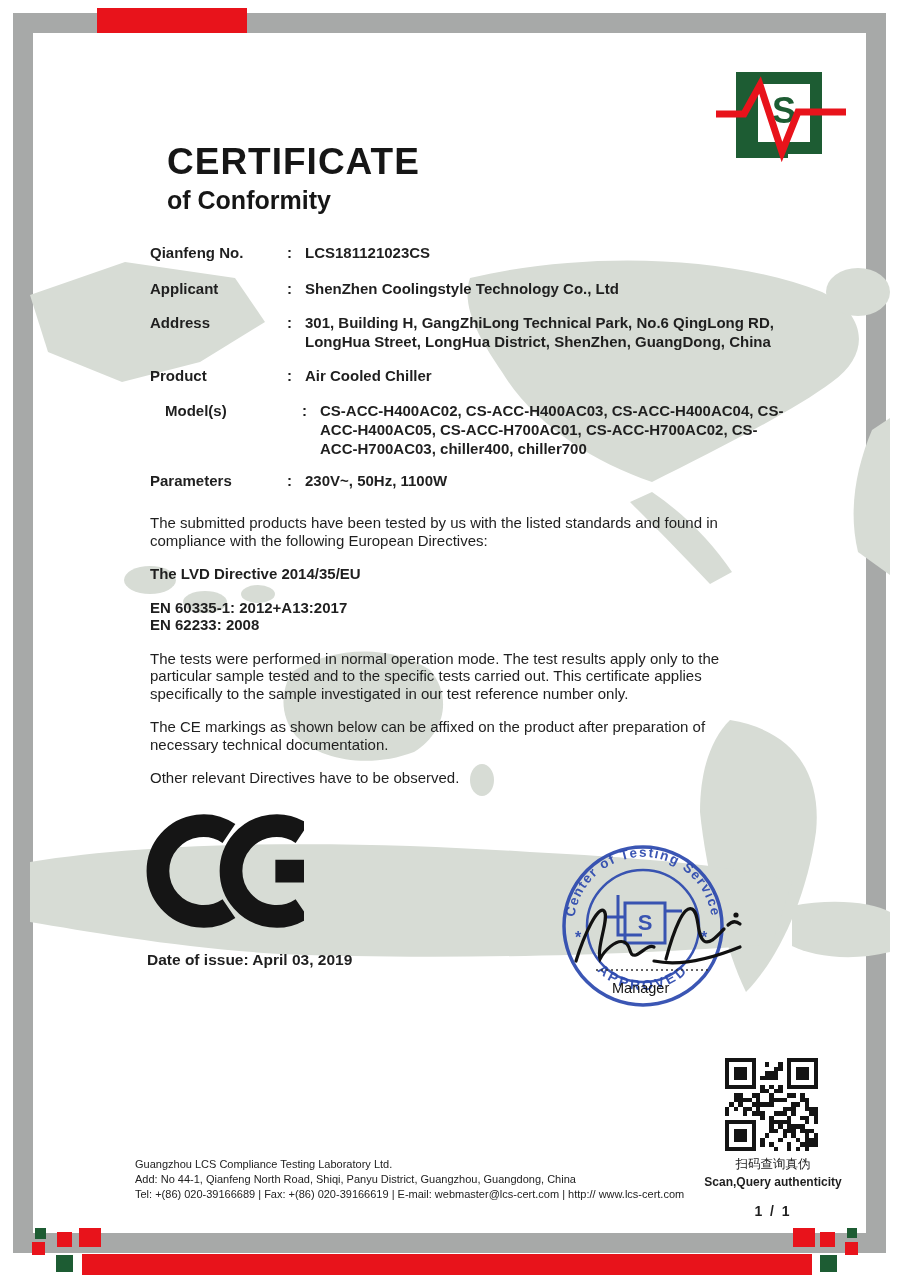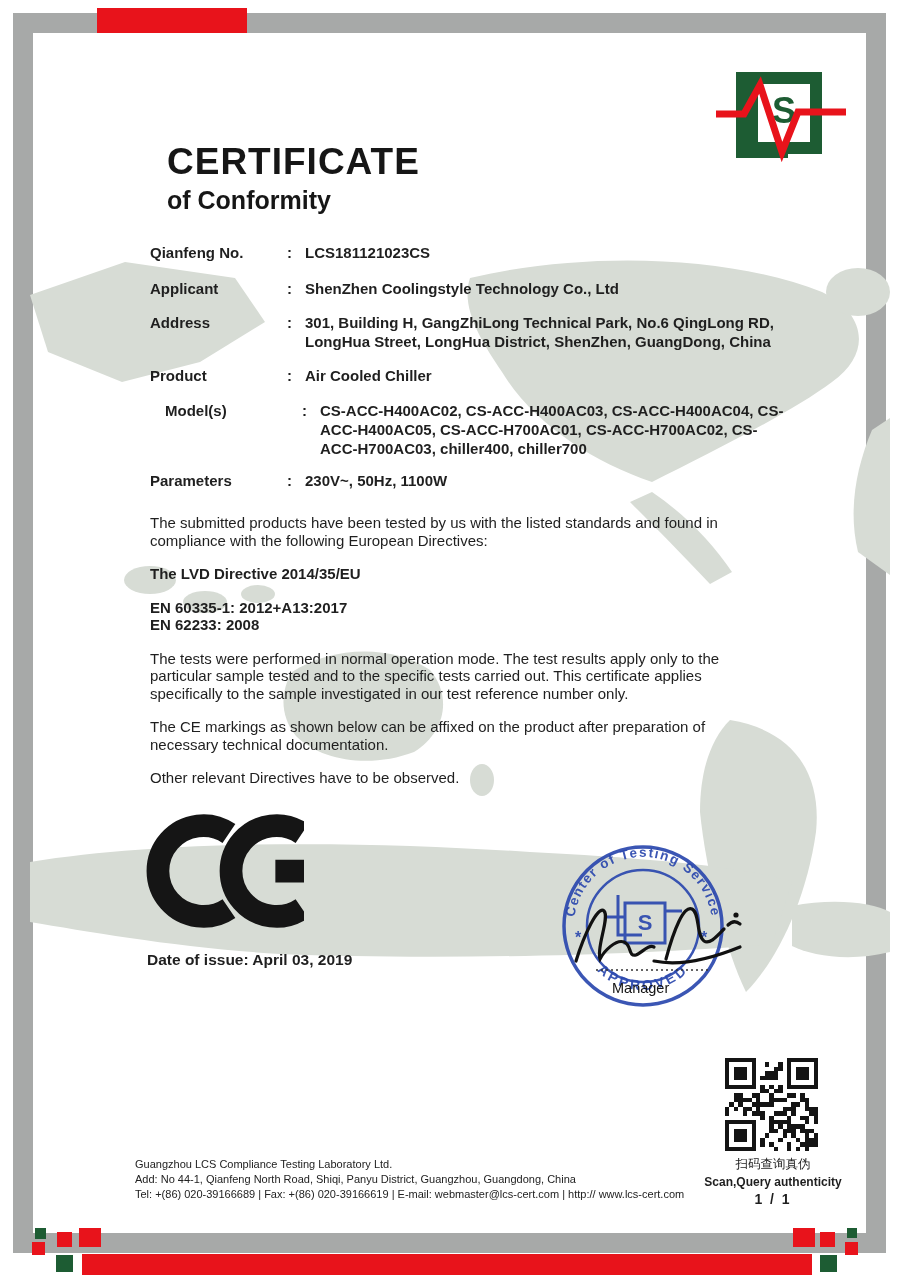--- a/index.html
+++ b/index.html
@@ -40,21 +40,21 @@
   .ce-mark{position:absolute;left:146px;top:813px;z-index:3;}
   .date-issue{position:absolute;left:147px;top:951px;font-size:15.5px;font-weight:bold;z-index:4;}
 
   .stamp-wrap{position:absolute;left:558px;top:843px;width:205px;height:175px;z-index:4;}
   .manager{position:absolute;left:612px;top:980px;font-size:14.5px;color:#141414;z-index:5;}
 
   .qr{position:absolute;left:723px;top:1058px;z-index:3;}
   .qr-captions{position:absolute;left:688px;top:1156px;width:170px;text-align:center;z-index:3;}
   .qr-zh{font-size:12.5px;font-weight:normal;}
   .qr-en{font-size:12px;font-weight:bold;margin-top:2px;}
-  .page-num{font-size:14px;font-weight:bold;margin-top:2px;letter-spacing:2px;}
+  .page-num{font-size:14px;font-weight:bold;margin-top:14px;letter-spacing:2px;}
 
   .footer{position:absolute;left:135px;top:1157px;width:560px;z-index:3;font-size:11px;line-height:15px;color:#222;}
 </style>
 </head>
 <body>
 
 <div class="frame"></div>
 <div class="red-top"></div>
 
 <div class="red-bottom-bar"></div>

